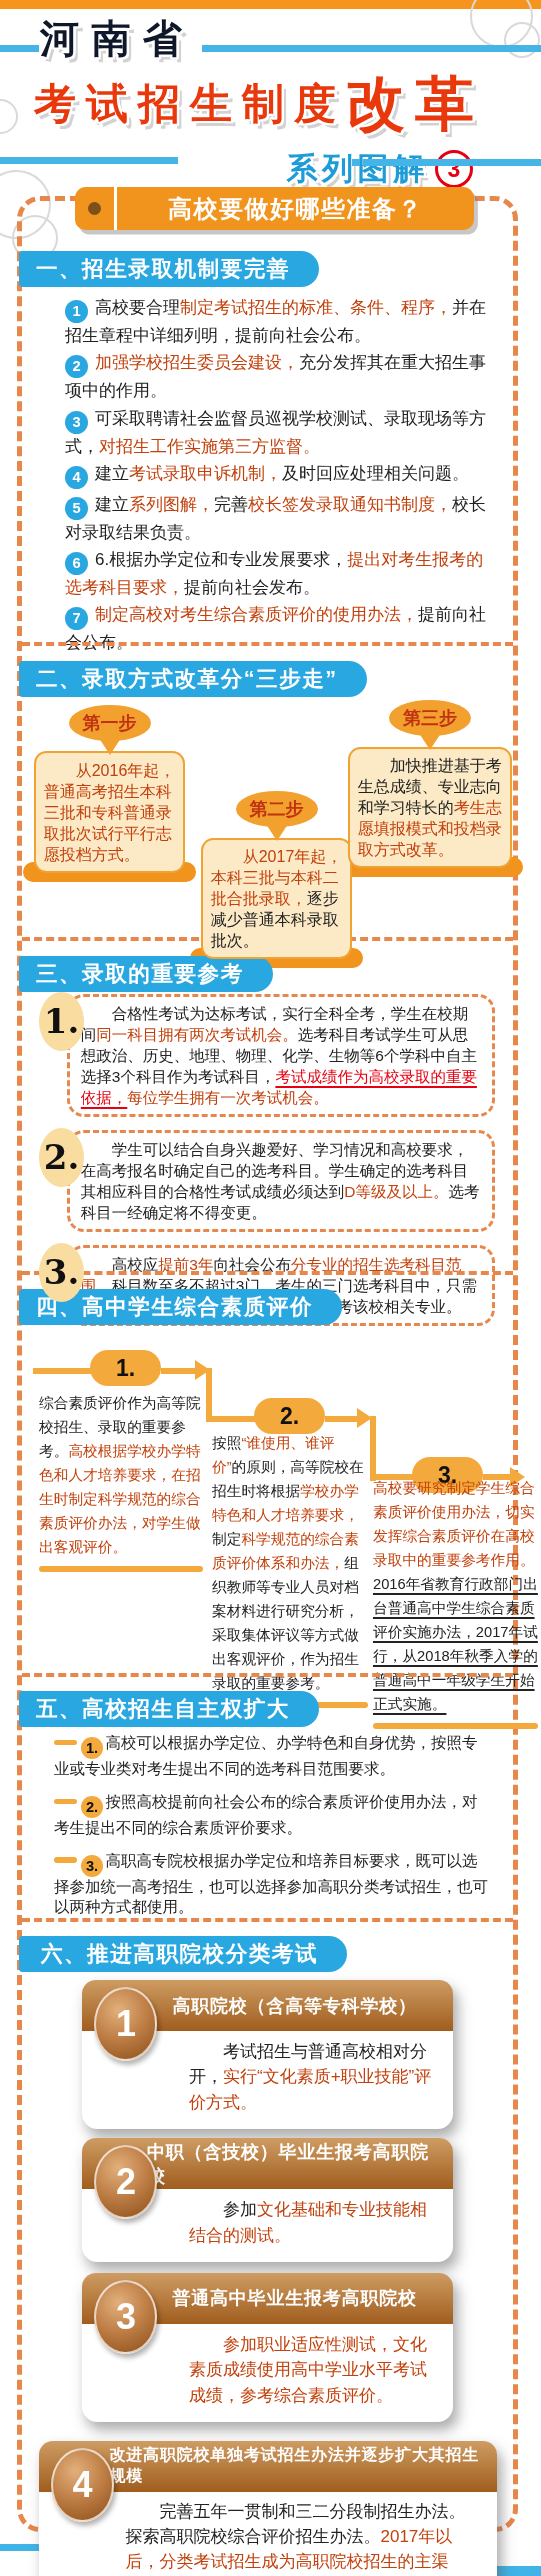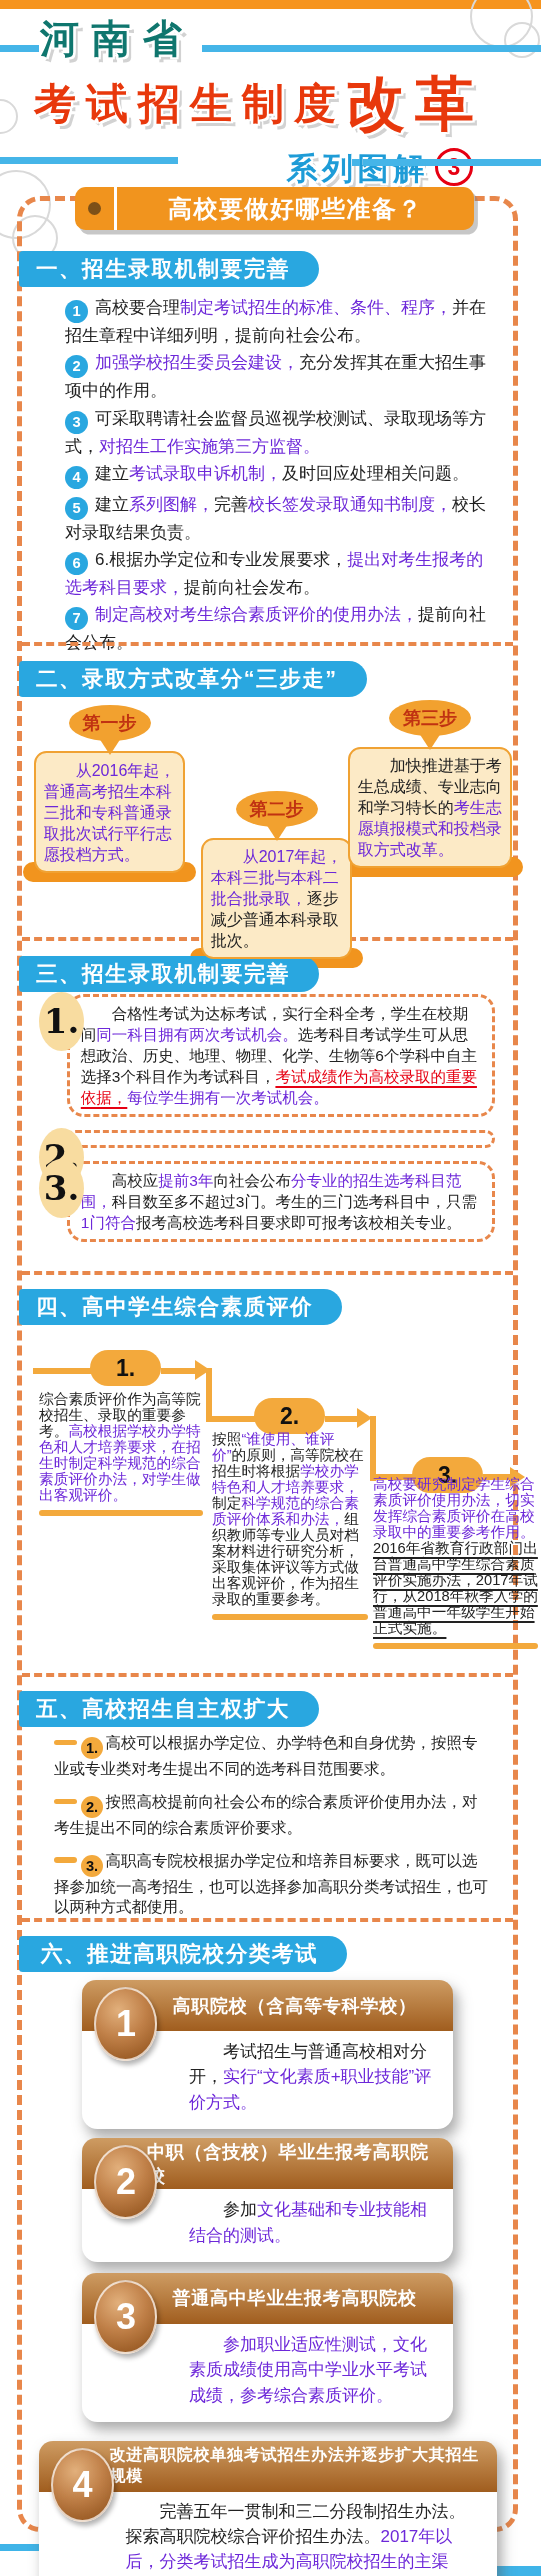--- a/index.html
+++ b/index.html
@@ -5,42 +5,42 @@
   html,body{margin:0;padding:0;background:#fff;}
   body{width:541px;height:2576px;position:relative;overflow:hidden;
        font-family:"Liberation Sans","DejaVu Sans",sans-serif;color:#222;}
   .abs{position:absolute;}
   
   .topbar{left:0;top:0;width:541px;height:8.5px;background:#F6941E;}
   .circle{border:2.3px solid #D9D9D9;border-radius:50%;background:transparent;}
   .blueline{background:#45B5E8;height:7px;}
   .outline-w{text-shadow:-2.3px -2.3px 0 #fff,2.3px -2.3px 0 #fff,-2.3px 2.3px 0 #fff,2.3px 2.3px 0 #fff,
              0 -2.3px 0 #fff,0 2.3px 0 #fff,-2.3px 0 0 #fff,2.3px 0 0 #fff,4.6px 5.4px 0 rgba(155,155,155,.45);}
-  .t-province{left:40px;top:12.4px;font-size:39px;font-weight:bold;color:#0f766e;letter-spacing:12.4px;}
+  .t-province{left:40px;top:12.4px;font-size:39px;font-weight:bold;color:#0f172a;letter-spacing:12.4px;}
   .t-main{left:34px;top:76px;font-size:42px;font-weight:bold;color:#E8380C;letter-spacing:10px;display:flex;align-items:center;}
   .t-main .big{font-size:59px;line-height:.95;}
-  .t-series{right:68px;top:148px;font-size:31px;font-weight:bold;color:#1E9CD7;letter-spacing:4.6px;display:flex;align-items:flex-start;}
+  .t-series{right:68px;top:148px;font-size:31px;font-weight:bold;color:#1E9CD7;letter-spacing:4.6px;display:flex;align-items:center;}
   .series-circ{display:inline-block;width:32px;height:32px;border:3.1px solid #E60012;border-radius:50%;
                color:#E60012;font-size:23px;line-height:32px;text-align:center;background:#fff;margin-left:6.2px;
                text-shadow:none;letter-spacing:0;}
   
   .banner{left:75px;top:187px;width:399px;height:43px;background:#F1941E;border-radius:10.8px;
           display:flex;align-items:center;z-index:6;box-shadow:3.9px 4.6px 0 rgba(130,130,130,.45);}
   .banner-cell{width:39px;display:flex;justify-content:center;align-items:center;}
   .banner-dot{width:13px;height:13px;border-radius:50%;background:#7C5018;}
   .banner-div{width:3.1px;height:43px;background:#fff;}
   .banner-text{flex:1;text-align:center;color:#fff;font-size:24px;font-weight:bold;letter-spacing:1.5px;}
   
   .frame{left:17px;top:196px;width:491px;height:2326px;border:5.4px dashed #E8874B;border-radius:23px;z-index:1;}
   .sep{left:0;right:0;border-top:4.6px dashed #E8874B;}
   .sec-head{left:-3.1px;height:36px;line-height:36px;background:#29A7E0;color:#fff;font-size:21.6px;
             font-weight:bold;letter-spacing:1.5px;padding:0 29px 0 17px;border-radius:4.6px 21.6px 21.6px 4.6px;white-space:nowrap;}
   
   .sg-k{color:#222;}
-  .sg-r{color:#6d28d9;}
+  .sg-r{color:#c2410c;}
   .sg-ru{color:#E60012;text-decoration:underline;text-decoration-thickness:1.5px;text-underline-offset:3.9px;}
   .sg-ku{color:#222;text-decoration:underline;text-decoration-thickness:1.5px;text-underline-offset:3.9px;}
   
   .s1-items{left:43px;right:21.6px;font-size:17px;line-height:25px;}
   .s1-items p{margin:0 0 2.3px 0;}
   .numcircle{display:inline-block;width:23px;height:23px;border-radius:50%;background:#29A7E0;color:#fff;
              font-size:14.7px;font-weight:bold;line-height:23px;text-align:center;margin-right:7px;vertical-align:-3.1px;}
   
   .s2-flow{left:0;right:0;height:255px;}
   .stepgroup{position:absolute;}
@@ -60,21 +60,21 @@
   .s3-num{position:absolute;left:-31px;top:-4.6px;width:45px;height:59px;border-radius:50%;background:#F8DCA0;
           font-family:"DejaVu Serif","Liberation Serif",serif;font-size:34px;font-weight:bold;color:#111;
           display:flex;align-items:center;justify-content:center;z-index:2;}
   
   .s4-flow{left:0;right:0;height:363px;}
   .oline{position:absolute;background:#F3A93C;}
   .cap{position:absolute;width:71px;height:36px;border-radius:18.5px;background:#F3A93C;color:#111;
        font-size:23px;font-weight:bold;text-align:center;line-height:36px;}
   .arrow-r{position:absolute;width:0;height:0;border-top:10.8px solid transparent;border-bottom:10.8px solid transparent;
            border-left:15.5px solid #F3A93C;}
-  .s4col{position:absolute;font-size:14.7px;line-height:16px;}
+  .s4col{position:absolute;font-size:14.7px;line-height:24px;}
   .colbar{height:6.2px;background:#F3A93C;border-radius:3.1px;margin-top:7px;}
   
   .s5-items{left:32px;right:23px;font-size:15.5px;line-height:20px;}
   .s5-items p{margin:0 0 13px 0;}
   .b-dash{display:inline-block;width:23px;height:5.4px;border-radius:3.1px;background:#F3A93C;vertical-align:3.1px;margin-right:3.9px;}
   .b-circ{display:inline-block;width:22.4px;height:22.4px;border-radius:50%;background:#F3A93C;color:#111;
           font-size:14.7px;font-weight:bold;line-height:22.4px;text-align:center;margin-right:2.3px;vertical-align:-4.6px;}
   
   .cards{left:0;right:0;}
   .card{position:relative;background:#fff;border-radius:15.5px;box-shadow:4.6px 7.7px 12.4px rgba(90,90,90,.5);margin:0 auto;}
@@ -166,28 +166,29 @@
       <div class="step-ellipse">第三步</div>
       <div class="step-tri"></div>
       <div class="step-box">
           <span class="ind"><span class="sg-k">加快推进基于考生总成绩、专业志向和学习特长的</span><span class="sg-r">考生志愿填报模式和投档录取方式改革。</span></span>
         </div>
       <div class="step-base"></div>
     </div>
   </div>
   <div class="abs sep" style="top:736px;"></div>
 
-  <div class="abs sec-head" style="top:755px;">三、招生录取机制要完善</div>
+  <div class="abs sec-head" style="top:755px;">三、录取的重要参考</div>
   <div class="abs s3-items" style="top:793px;">
     <div class="s3-box">
       <div class="s3-num">1.</div>
       <span class="ind"><span class="sg-k">合格性考试为达标考试，实行全科全考，学生在校期间</span><span class="sg-r">同一科目拥有两次考试机会。</span><span class="sg-k">选考科目考试学生可从思想政治、历史、地理、物理、化学、生物等6个学科中自主选择3个科目作为考试科目，</span><span class="sg-ru">考试成绩作为高校录取的重要依据，</span><span class="sg-r">每位学生拥有一次考试机会。</span></span>
     </div>
     <div class="s3-box">
       <div class="s3-num">2.</div>
+      <span class="ind"><span class="sg-k">学生可以结合自身兴趣爱好、学习情况和高校要求，在高考报名时确定自己的选考科目。学生确定的选考科目其相应科目的合格性考试成绩必须达到</span><span class="sg-r">D等级及以上。</span><span class="sg-k">选考科目一经确定将不得变更。</span></span>
     </div>
     <div class="s3-box">
       <div class="s3-num">3.</div>
       <span class="ind"><span class="sg-k">高校应</span><span class="sg-r">提前3年</span><span class="sg-k">向社会公布</span><span class="sg-r">分专业的招生选考科目范围，</span><span class="sg-k">科目数至多不超过3门。考生的三门选考科目中，只需</span><span class="sg-r">1门符合</span><span class="sg-k">报考高校选考科目要求即可报考该校相关专业。</span></span>
     </div>
   </div>
   <div class="abs sep" style="top:1070px;"></div>
 
   <div class="abs sec-head" style="top:1088px;">四、高中学生综合素质评价</div>
   <div class="abs s4-flow" style="top:1122px;">

